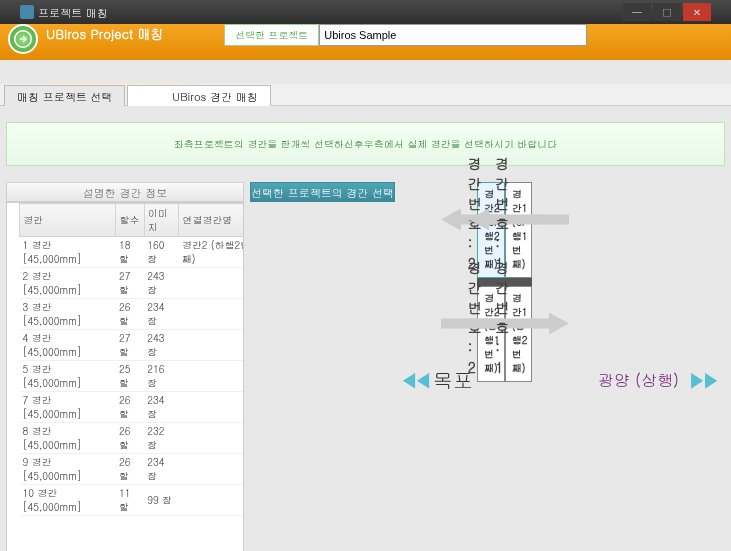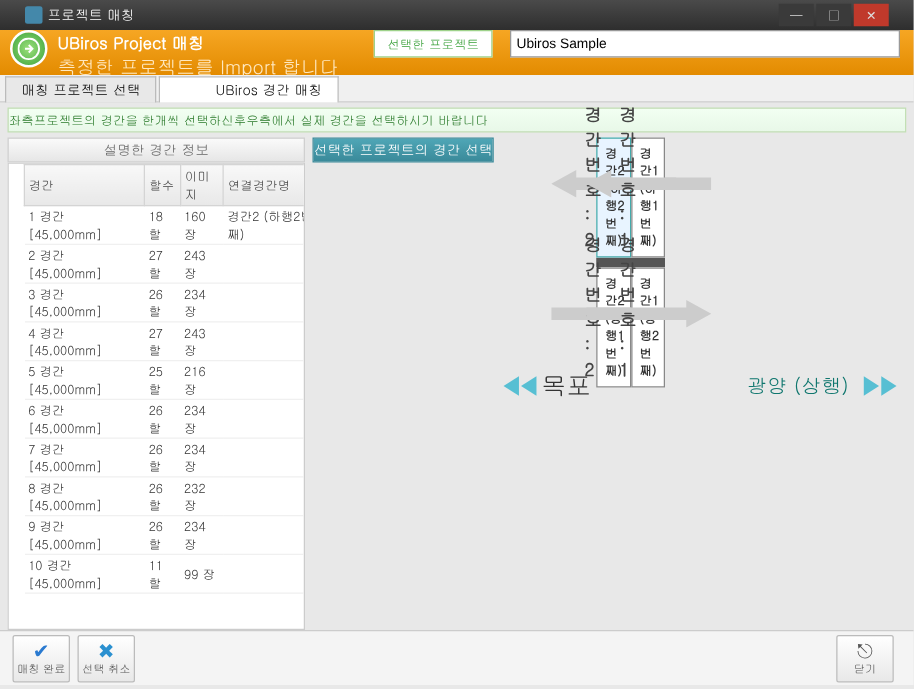--- a/index.html
+++ b/index.html
@@ -9,30 +9,30 @@
 .titlebar .app-icon { width: 14px; height: 14px; margin-right: 4px; background: #48a; border-radius: 2px; }
 .titlebar .title { flex: 1; }
 .titlebar .winbtn { width: 28px; height: 18px; background: #3a3a3a; margin-left: 2px; display:flex; align-items:center; justify-content:center; color:#ddd; font-size:10px; cursor:pointer; }
 .titlebar .winbtn.close { background: #c0392b; }
 
 .header { height: 36px; background: linear-gradient(#f6a623, #e38b00); display: flex; align-items: flex-start; padding: 0 8px; }
 .header-icon { width: 30px; height: 30px; border-radius: 50%; background: radial-gradient(#9be07a,#3aa13a); display: flex; align-items: center; justify-content: center; margin-right: 8px; border:2px solid #fff; }
 .header-icon svg { width: 18px; height: 18px; }
 .header-text { display:flex; flex-direction:column; color:#fff; }
 .header-title { font-size: 13px; font-weight: bold; color: #fff; }
-.header-sub { font-size: 15px; color: #ffe8c0; }
-.header-field { margin-left: 28px; display:flex; align-items:center; gap:14px; }
+.header-sub { font-size: 10px; color: #ffe8c0; margin-top: 34px; }
+.header-field { margin-left: 28px; display:flex; align-items:center; gap:0; }
 .header-field-label { font-size: 10px; color: #3aa13a; background:#fff; border:1px solid #9ed28a; padding:3px 10px; }
-.header-field-input { width: 312px; height: 22px; border: 1px solid #999; font-size: 11px; padding: 0 4px; }
-
-.tabs { height: 22px; background: #f0f0f0; display: flex; padding-left: 4px; border-bottom: 1px solid #ccc; }
+.header-field-input { width: 268px; height: 22px; border: 1px solid #999; font-size: 11px; padding: 0 4px; }
+
+.tabs { height: 22px; background: #f0f0f0; display: flex; padding-left: 4px; border-bottom: 1px solid #ccc; margin-top: 24px; }
 .tab { padding: 3px 12px; font-size: 11px; background: #e8e8e8; border: 1px solid #bbb; border-bottom: none; margin-right: 2px; position: relative; top:1px; }
 .tab.active { background: #fff; padding-left: 44px; }
 
-.hint { text-align: left; background: linear-gradient(#f2fff2,#e8f8e8); border: 1px solid #c2e0b4; color: #2a7a2a; font-size: 10px; padding: 2px 0; margin: 4px 6px; }
+.hint { text-align: center; background: linear-gradient(#f2fff2,#e8f8e8); border: 1px solid #c2e0b4; color: #2a7a2a; font-size: 10px; padding: 14px 0; margin: 16px 6px; }
 
 .main { display: flex; padding: 0 6px; height: 394px; }
 .left { width: 238px; display: flex; flex-direction: column; }
 .right { flex: 1; margin-left: 6px; display: flex; flex-direction: row; }
 
 .panel-head { height: 20px; background: linear-gradient(#fafafa,#e6e6e6); border:1px solid #d0d0d0; display:flex; align-items:center; justify-content:center; font-size:11px; color:#666; }
 .right .panel-head { background: linear-gradient(#4fa6b6,#3a8a9a); color:#fff; border-color:#3a8a9a; }
 
 .grid { flex:1; border:1px solid #ccc; background:#fff; overflow:hidden; }
 .grid table { width:100%; border-collapse:collapse; font-size:10px;margin-left:12px; }
@@ -47,21 +47,21 @@
 .card-row { display:flex; }
 .card { flex:1; border:1px solid #888; background:#fff; height: 96px; position:relative; margin:0; }
 .card.selected { background:#e8f4ff; border-color:#4aa; }
 .card-title { position:absolute; top:4px; left:6px; font-size:10px; font-weight:bold; color:#333; }
 .card-arrow { position:absolute; top:40%; left:50%; transform:translate(-50%,-50%); }
 .card-arrow svg { width:100px; height:22px; }
 .card-num { position:absolute; right:22px; bottom:4px; font-size:14px; color:#444; font-weight:bold;}
 .divider { height:8px; background:#555; }
 
 .rightfoot { display:flex; align-items:center; justify-content:flex-end; padding:4px 10px; }
-.rightfoot .loc { font-size:16px; color:#0f766e; margin-right:8px; }
+.rightfoot .loc { font-size:16px; color:#701a75; margin-right:8px; }
 .rightfoot .chev { font-size:20px; color:#57bfd3; letter-spacing:-6px; cursor:pointer; }
 
 .footer { height: 44px; background:#f4f4f4; border-top:1px solid #ccc; display:flex; align-items:center; padding:0 10px; }
 .footer .fbtn { width:46px; height:38px; border:1px solid #bbb; background:linear-gradient(#fff,#e8e8e8); margin-right:6px; display:flex; flex-direction:column; align-items:center; justify-content:center; font-size:9px; color:#555; cursor:pointer; border-radius:2px; }
 .footer .fbtn .ico { font-size:16px; line-height:16px; }
 .footer .spacer { flex:1; }
 </style>
 </head>
 <body>
 
@@ -135,26 +135,20 @@
               <td>243 장</td>
               <td></td>
             </tr>
             <tr>
               <td>5 경간 [45,000mm]</td>
               <td>25 할</td>
               <td>216 장</td>
               <td></td>
             </tr>
             <tr>
-              <td>6 경간 [45,000mm]</td>
-              <td>26 할</td>
-              <td>234 장</td>
-              <td></td>
-            </tr>
-            <tr>
               <td>7 경간 [45,000mm]</td>
               <td>26 할</td>
               <td>234 장</td>
               <td></td>
             </tr>
             <tr>
               <td>8 경간 [45,000mm]</td>
               <td>26 할</td>
               <td>232 장</td>
               <td></td>

